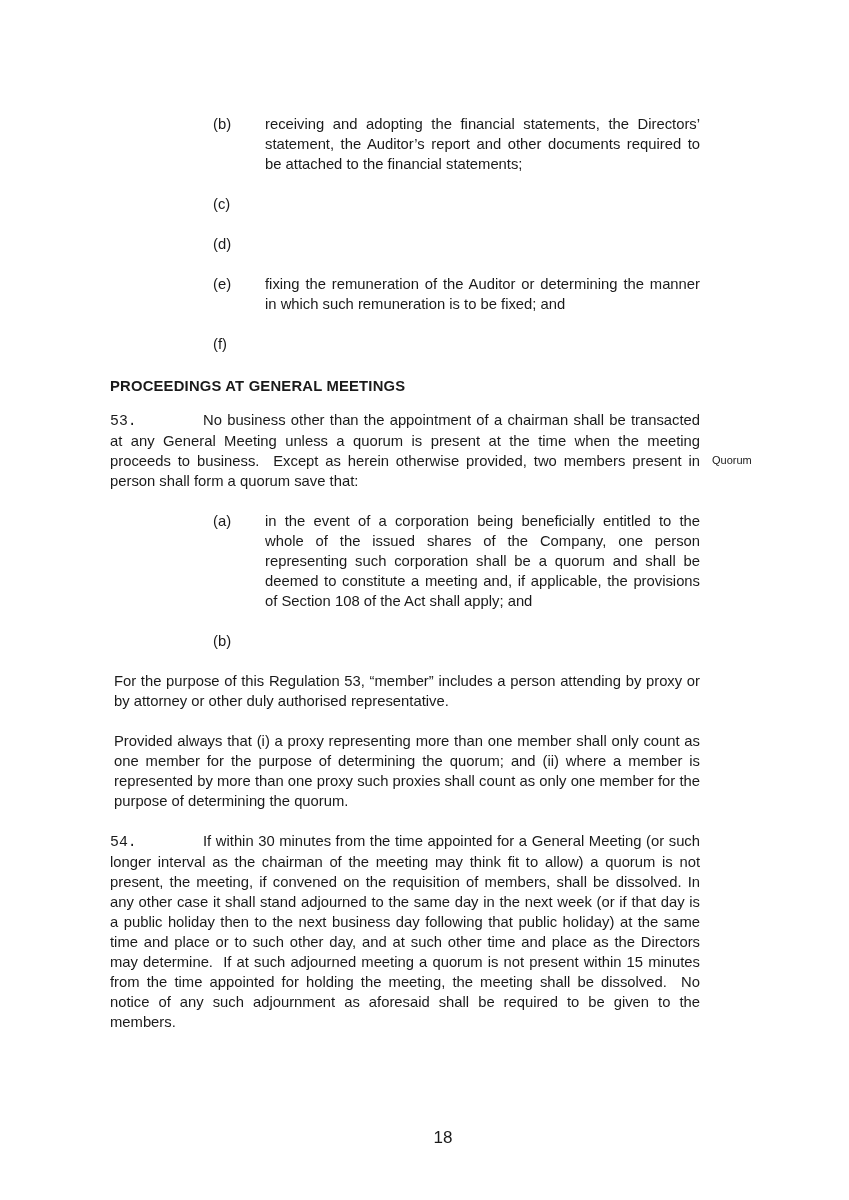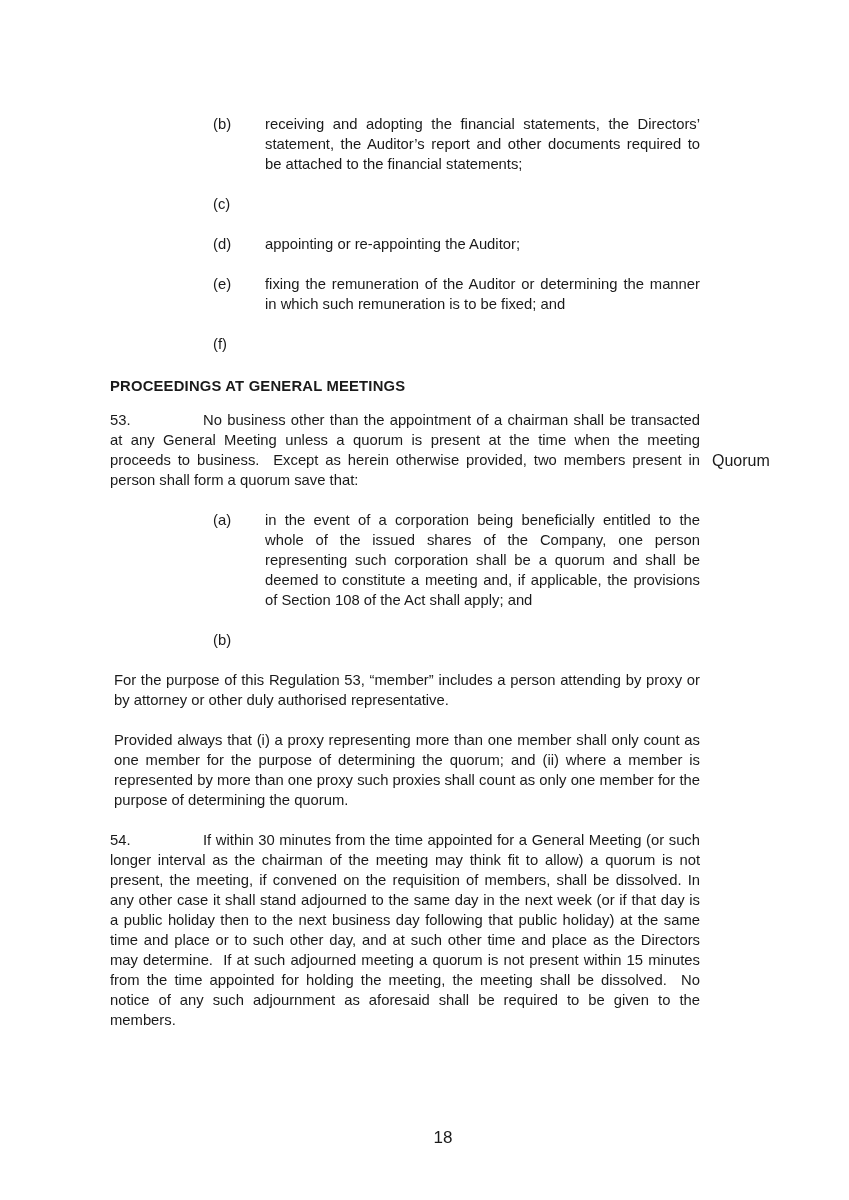--- a/index.html
+++ b/index.html
@@ -41,30 +41,31 @@
     margin: 22px 0 14px 0;
     letter-spacing: 0.2px;
   }
   .clause {
     text-align: justify;
     margin: 0 0 20px 0;
   }
   .clause .num {
     display: inline-block;
     width: 93px;
+    font-family: Liberation Mono, monospace;
   }
   .para {
     text-align: justify;
     margin: 0 0 20px 4px;
   }
   .margin-note {
     position: absolute;
     left: 712px;
     width: 100px;
-    font-size: 16px;
+    font-size: 11px;
     line-height: 15.5px;
     color: #1a1a1a;
   }
   .note-quorum { top: 453px; }
   .note-adjourn { top: 906px; }
   .page-number {
     position: absolute;
     left: 0;
     right: 0;
     top: 1128px;
@@ -82,21 +83,20 @@
 
     <div class="list-item">
       <span class="label">(b)</span>
       <span class="text">receiving and adopting the financial statements, the Directors’ statement, the Auditor’s report and other documents required to be attached to the financial statements;</span>
     </div>
     <div class="list-item">
       <span class="label">(c)</span>
     </div>
     <div class="list-item">
       <span class="label">(d)</span>
-      <span class="text">appointing or re-appointing the Auditor;</span>
     </div>
     <div class="list-item">
       <span class="label">(e)</span>
       <span class="text">fixing the remuneration of the Auditor or determining the manner in which such remuneration is to be fixed; and</span>
     </div>
     <div class="list-item">
       <span class="label">(f)</span>
     </div>
 
     <div class="heading">PROCEEDINGS AT GENERAL MEETINGS</div>

